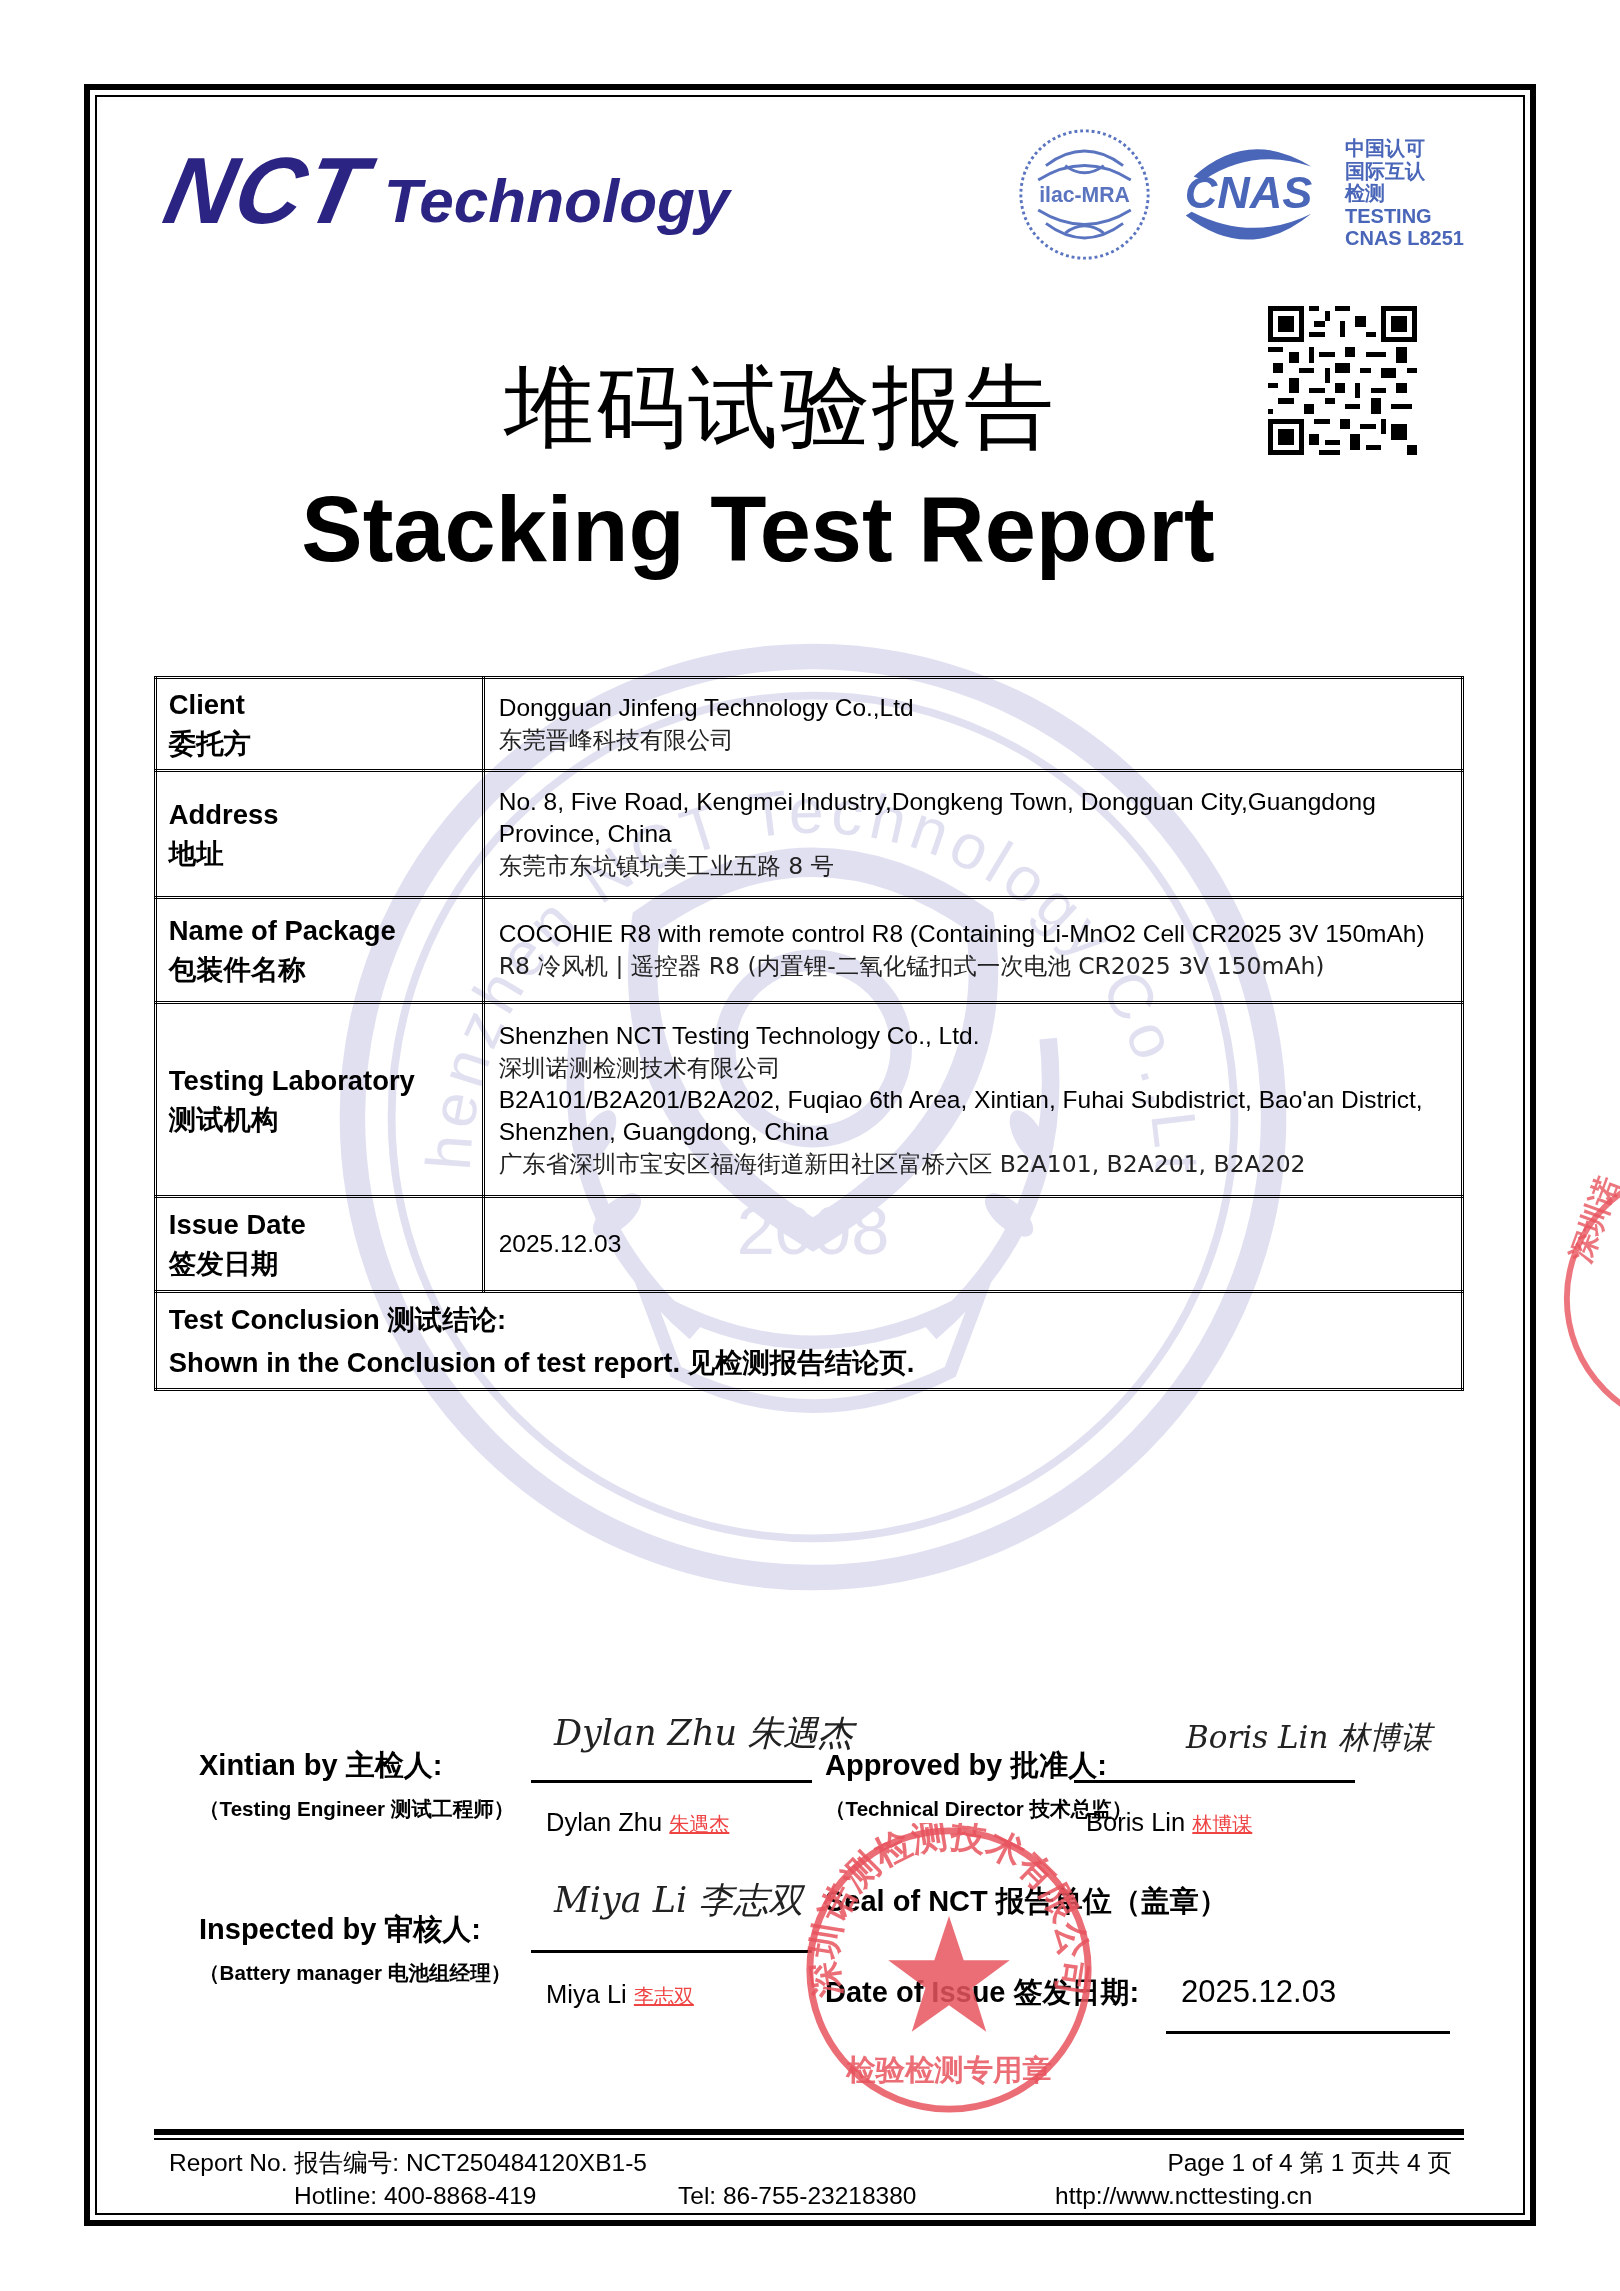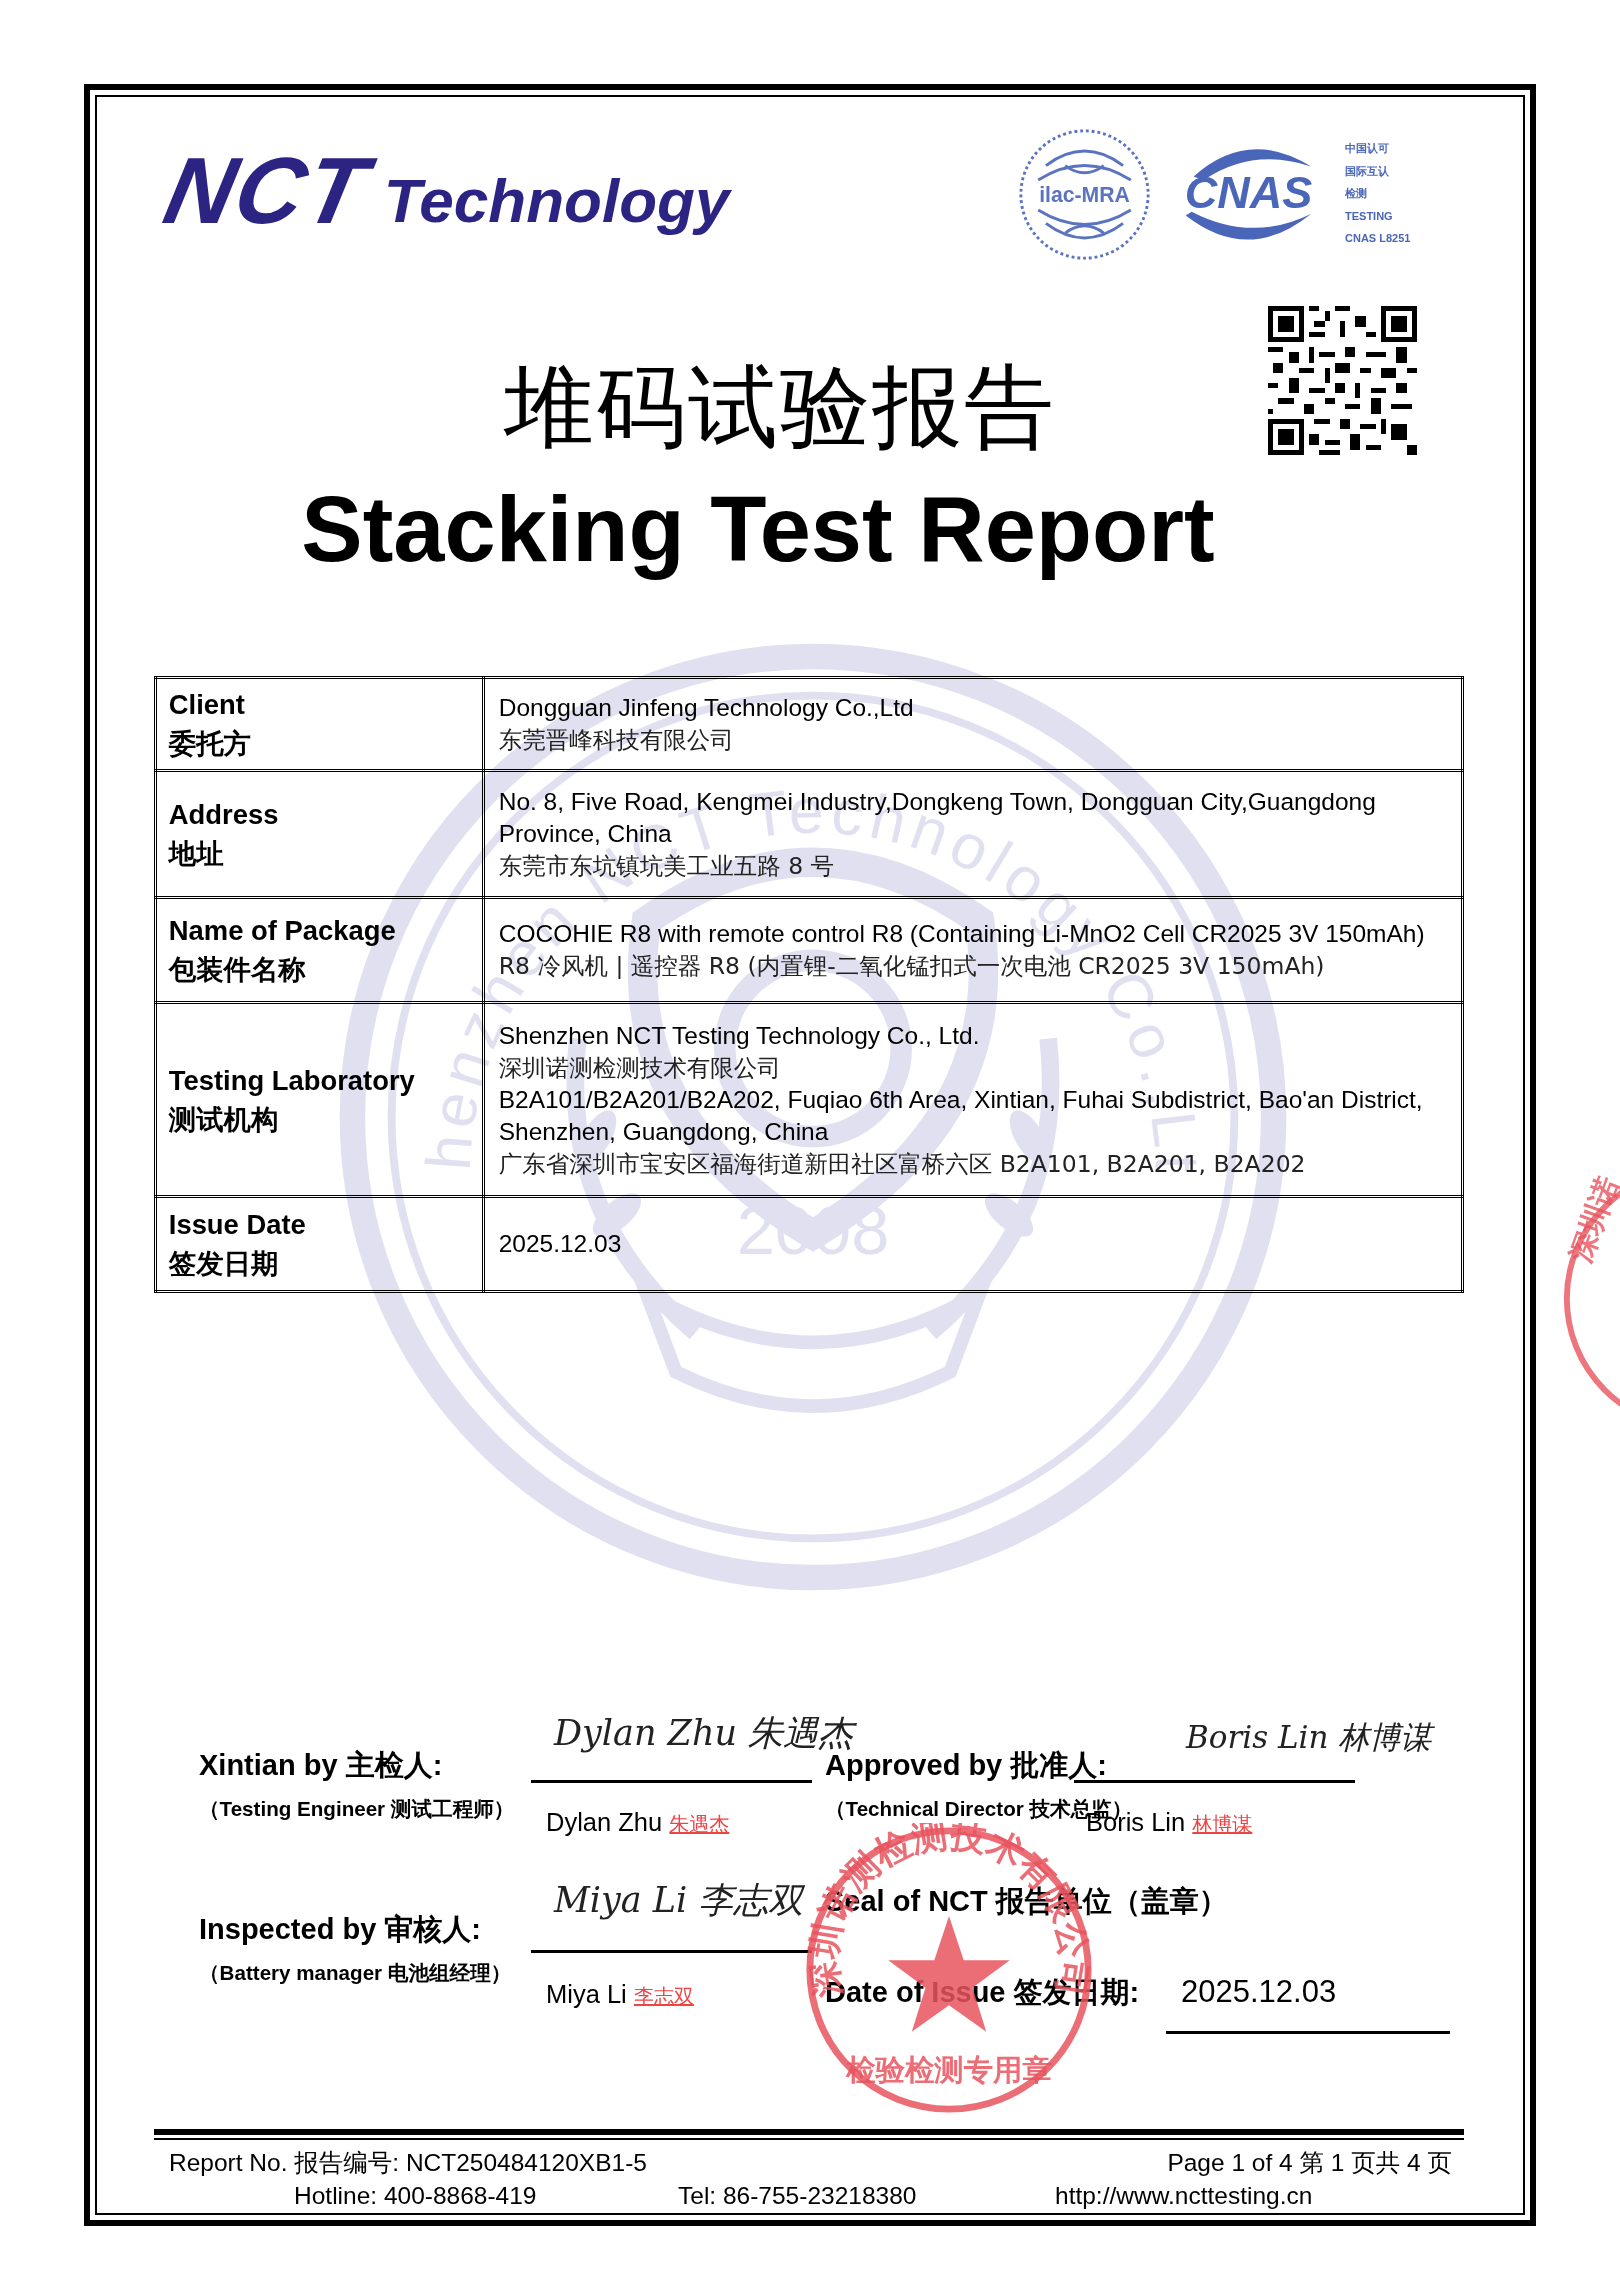--- a/index.html
+++ b/index.html
@@ -13,21 +13,21 @@
     
     .watermark { position: absolute; left: 323px; top: 627px; width: 980px; height: 980px; pointer-events: none; opacity: 0.55; }
 
     
     .logo-nct { position: absolute; left: 167px; top: 142px; height: 88px; display: flex; align-items: flex-end; color: #2c2482; }
     .logo-nct .mark { font-family: "Liberation Sans", sans-serif; font-weight: 700; font-style: italic; font-size: 94px; line-height: 78px; letter-spacing: 2px; transform: skewX(-12deg); }
     .logo-nct .word { font-family: "Liberation Sans", sans-serif; font-weight: 700; font-style: italic; font-size: 62px; line-height: 55px; margin-left: 17.6px; margin-bottom: 2px; }
 
     .ilac { position: absolute; left: 1017px; top: 127px; width: 135px; height: 135px; }
     .cnas { position: absolute; left: 1174px; top: 137px; width: 149px; height: 116px; }
-    .cnas-text { position: absolute; left: 1345px; top: 137px; color: #4a66b8; font-weight: 700; font-size: 11px; line-height: 22.5px; }
+    .cnas-text { position: absolute; left: 1345px; top: 137px; color: #4a66b8; font-weight: 700; font-size: 20px; line-height: 22.5px; }
     .qr { position: absolute; left: 1268px; top: 306px; width: 149px; height: 149px; }
 
     
     .title-cn { position: absolute; left: 0; width: 1560px; top: 358px; text-align: center; font-family: "DejaVu Serif", "Liberation Serif", serif; font-size: 90px; line-height: 98px; font-weight: 400; letter-spacing: 2px; }
     .title-en { position: absolute; left: 0; width: 1516px; top: 480px; text-align: center; font-family: "Liberation Sans", sans-serif; font-size: 92px; line-height: 98px; font-weight: 700; letter-spacing: 0; }
 
     
     .info-table { position: absolute; left: 154px; top: 676px; width: 1310px; border: 2.9px double #000; border-collapse: collapse; }
     .info-table td { border: 3.9px double #000; vertical-align: middle; }
     .info-table td.lbl { width: 328px; padding: 0 11.8px; font-weight: 700; font-size: 27.4px; line-height: 39px; }
@@ -220,20 +220,26 @@
   </tr>
   <tr style="height:95px">
     <td class="lbl">
       <span>Issue Date</span>
       <span>签发日期</span>
     </td>
     <td class="val">
       <span>2025.12.03</span>
     </td>
   </tr>
+  <tr style="height:98px">
+    <td class="full" colspan="2">
+      <span>Test Conclusion 测试结论:</span>
+      <span>Shown in the Conclusion of test report. 见检测报告结论页.</span>
+    </td>
+  </tr>
 </tbody>
   </table>
 
 <div class="sig-block" style="left:199px; top:1749px;">
   <div class="sig-label">Xintian by 主检人:</div>
   <div class="sig-role">（Testing Engineer 测试工程师）</div>
 </div>
 <div class="handwrite" style="left:554px; top:1710px; font-size:35px;">Dylan Zhu 朱遇杰</div>
 <div class="sig-line" style="left:531px; top:1780px; width:281px;"></div>
 <div class="sig-name" style="left:546px; top:1808px;">

